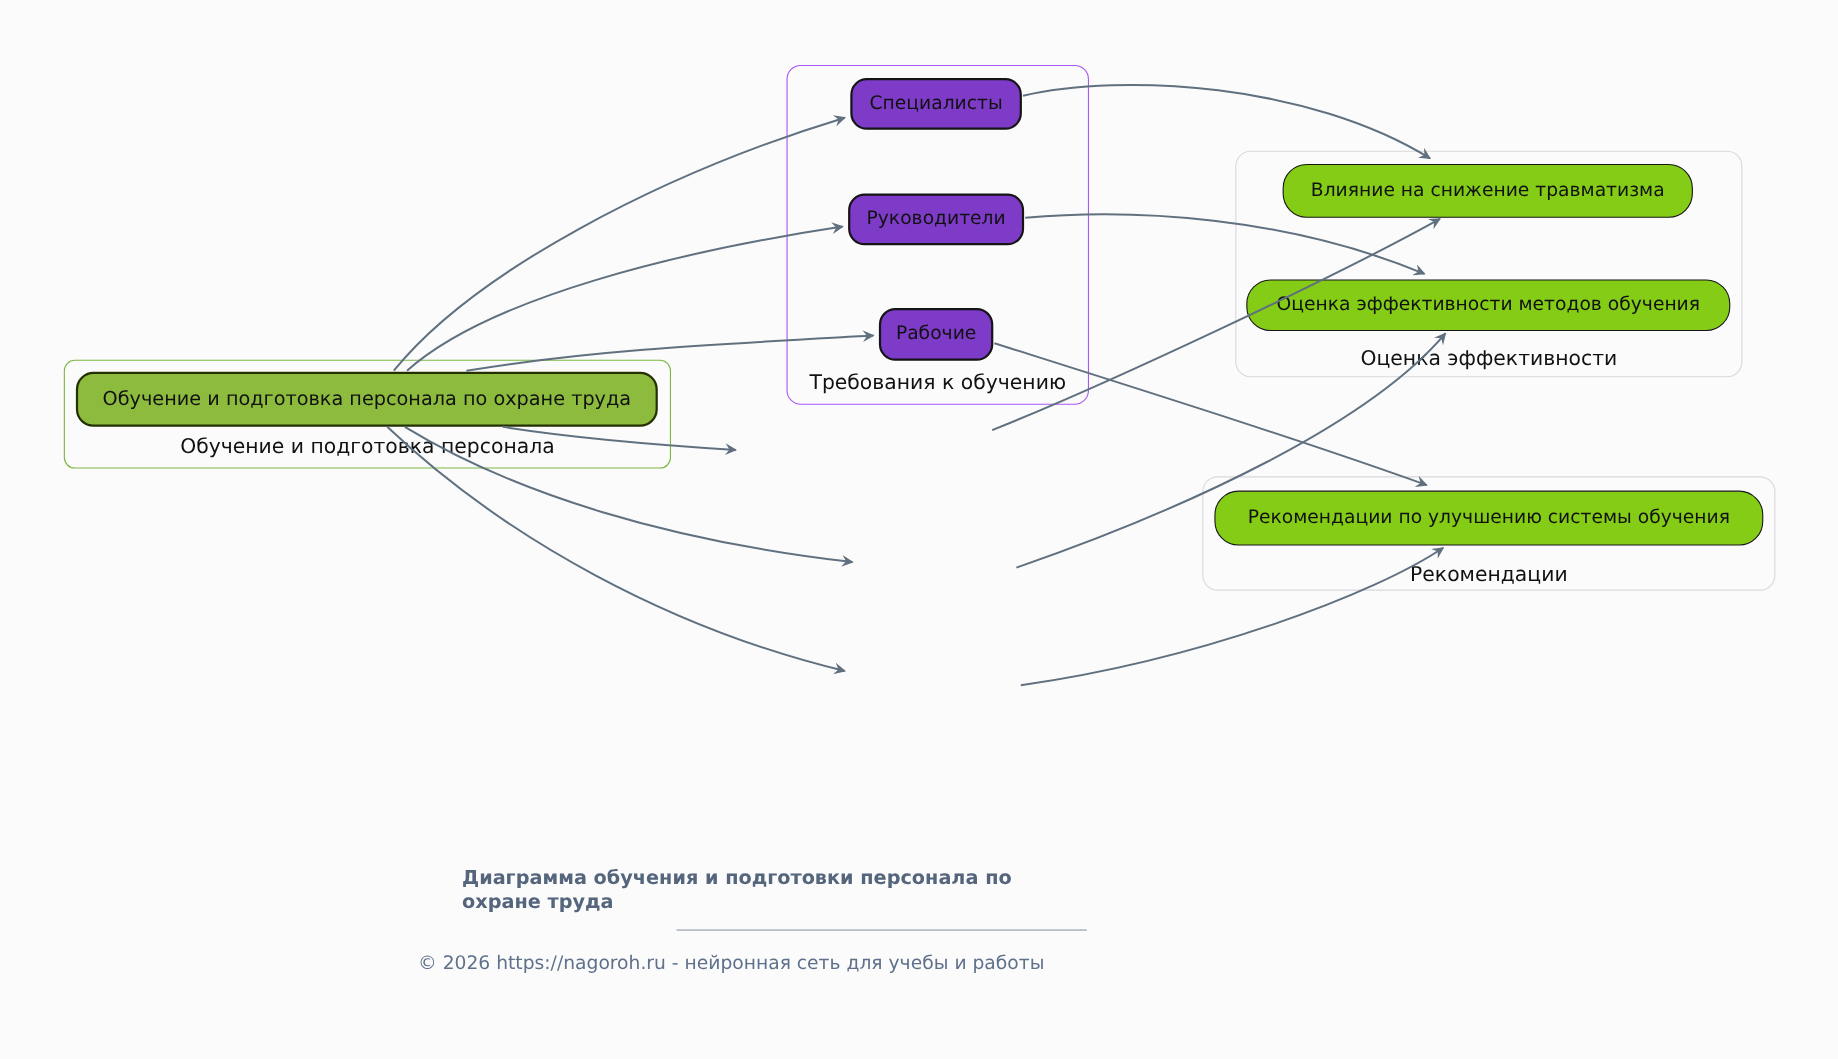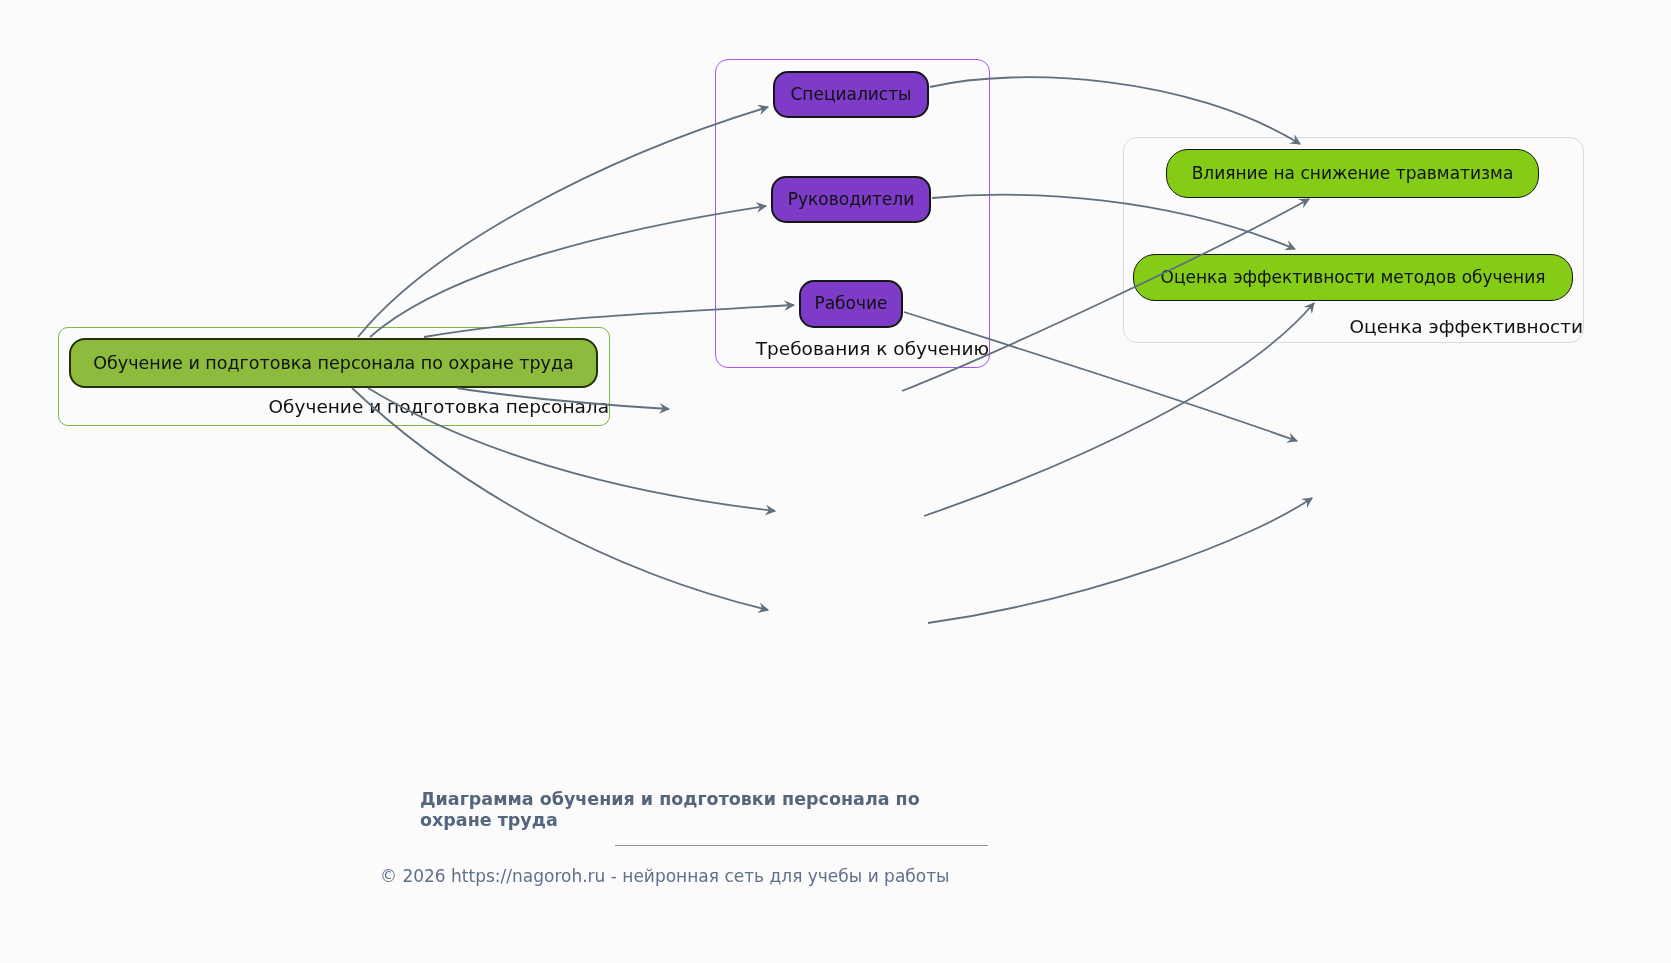--- a/index.html
+++ b/index.html
@@ -10,21 +10,21 @@
     color:#111;
   }
   .edges{position:absolute;left:0;top:0;pointer-events:none;z-index:3;}
   .edge{fill:none;stroke:var(--edge-color,#60707f);stroke-width:1.8px;}
   .arrowhead{fill:var(--edge-color,#60707f);}
   .cluster{position:absolute;border-radius:12px;z-index:1;background:transparent;}
   .cluster.root-cluster{border:1.6px solid var(--root-border,#7cb842);border-radius:10px;}
   .cluster.branch-cluster{border:1.6px solid var(--branch-border,#a855f7);border-radius:13px;}
   .cluster.leaf-cluster{border:1.6px solid var(--leaf-border,#d9d9dc);border-radius:14px;}
   .cluster-label{
-    position:absolute;left:0;right:0;text-align:right;
+    position:absolute;left:0;right:0;text-align:center;
     font-size:18.5px;line-height:22px;color:#111;white-space:nowrap;
   }
   .node{
     position:absolute;display:flex;align-items:center;justify-content:center;
     font-size:17px;line-height:1.15;color:#111;
     box-sizing:border-box;white-space:nowrap;z-index:2;
   }
   .node.root-node{
     background:var(--root-fill,#8cbb3e);
     border:2px solid #243002;border-radius:16px;font-size:17.5px;
@@ -69,20 +69,24 @@
     <div class="cluster-label" style="bottom:7px">Требования к обучению</div>
   </div>
 
 
   <div class="cluster leaf-cluster" style="left:1123px;top:137px;width:459px;height:204px">
     <div class="node leaf-node" style="left:42px;top:11px;width:373px;height:49px">Влияние на снижение травматизма</div>
     <div class="node leaf-node" style="left:9px;top:116px;width:440px;height:47px">Оценка эффективности методов обучения</div>
     <div class="cluster-label" style="bottom:4px">Оценка эффективности</div>
   </div>
 
+  <div class="cluster leaf-cluster" style="left:1093px;top:433px;width:519px;height:102px">
+    <div class="node leaf-node" style="left:10px;top:12px;width:499px;height:50px">Рекомендации по улучшению системы обучения</div>
+    <div class="cluster-label" style="bottom:2px">Рекомендации</div>
+  </div>
 
   <svg class="edges" width="1671" height="963" viewBox="0 0 1671 963">
     <defs>
       <marker id="arrow" viewBox="0 0 10 10" refX="9" refY="5" markerWidth="6" markerHeight="6" orient="auto-start-reverse">
         <path class="arrowhead" d="M0,0 L10,5 L0,10 L3.5,5 Z"></path>
       </marker>
     </defs>
     <path class="edge" marker-end="url(#arrow)" d="M358,337 C430,248 600,158 768,107"></path>
     <path class="edge" marker-end="url(#arrow)" d="M370,337 C445,270 620,228 766,206"></path>
     <path class="edge" marker-end="url(#arrow)" d="M424,337 C540,318 650,313 794,305"></path>

